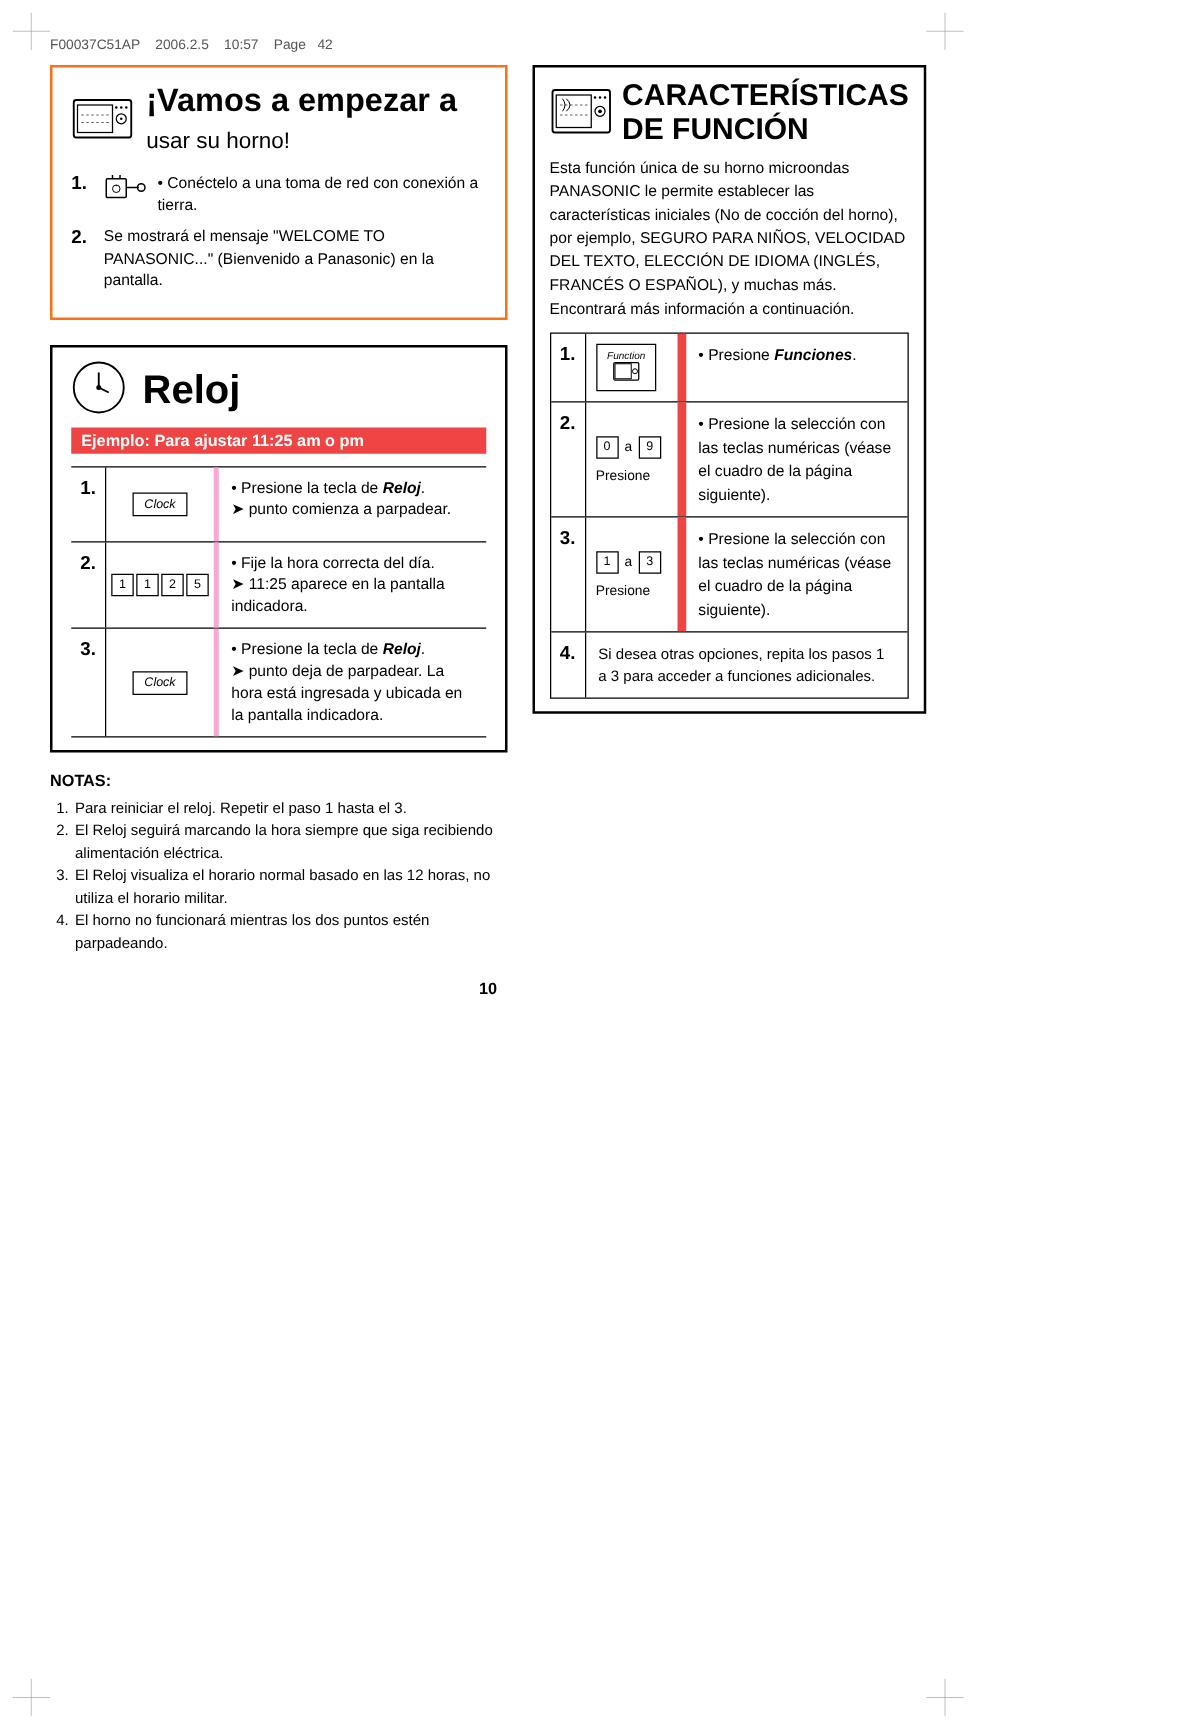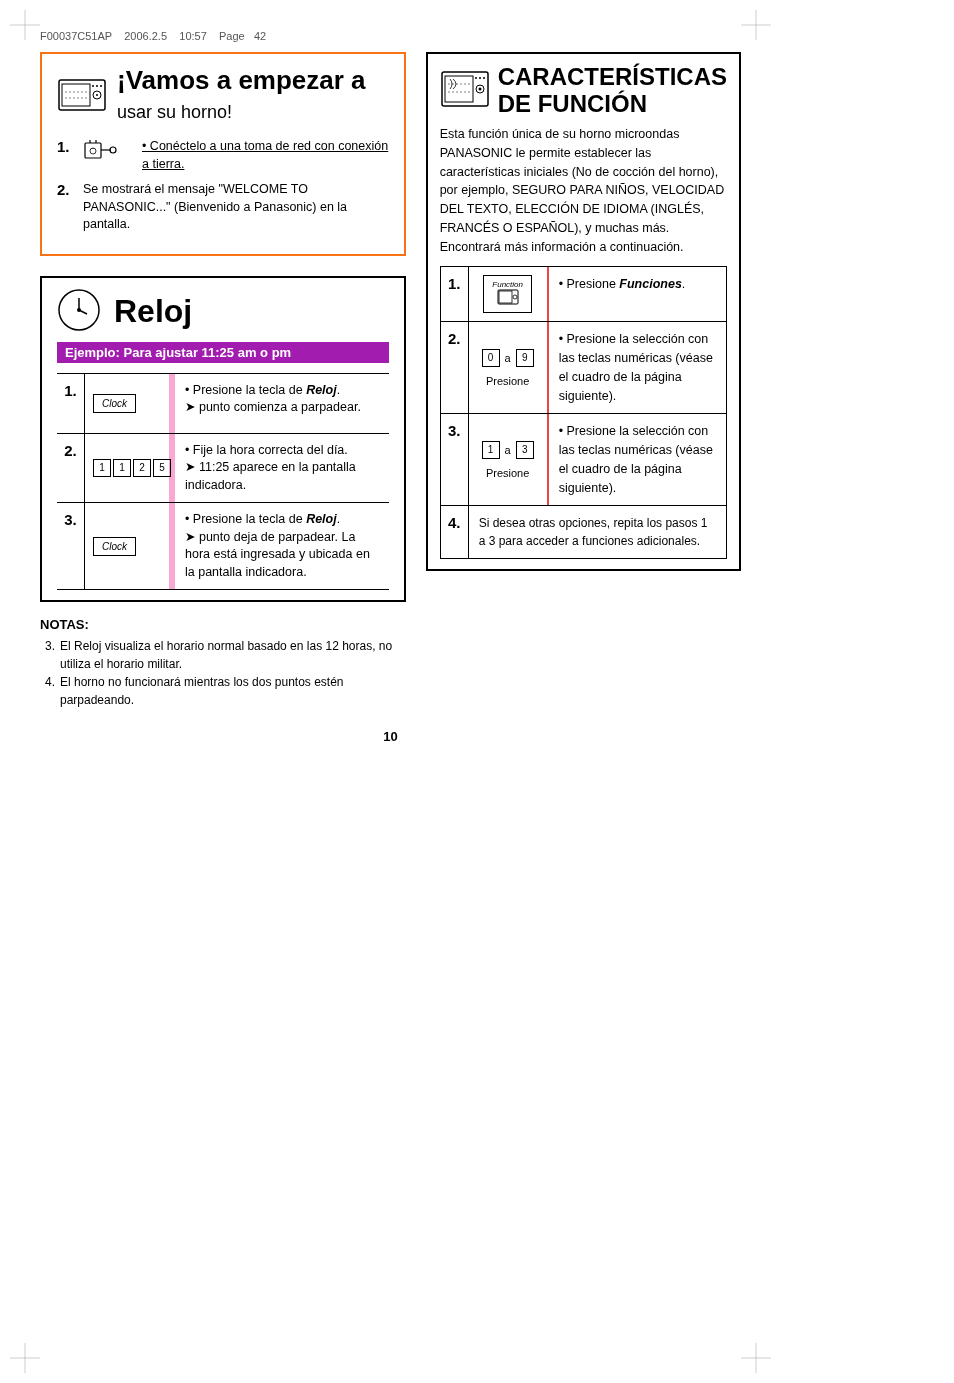--- a/index.html
+++ b/index.html
@@ -95,21 +95,21 @@
       gap: 12px;
       margin-bottom: 6px;
     }
 
     .reloj-title {
       font-size: 32px;
       font-weight: bold;
     }
 
     .reloj-example-bar {
-      background: #a21caf;
+      background: #ef4444;
       color: #fff;
       font-weight: bold;
       font-size: 13px;
       padding: 3px 8px;
       margin-bottom: 10px;
     }
 
     .reloj-steps {
       border-top: 1px solid #000;
     }
@@ -126,24 +126,24 @@
       font-weight: bold;
       border-right: 1px solid #000;
       padding: 8px 5px;
       display: flex;
       align-items: flex-start;
       justify-content: center;
     }
 
     .reloj-step-icon {
       width: 90px;
-      border-right: 6px solid #f9a8d4;
+      border-right: 4px solid #f9a8d4;
       padding: 8px;
       display: flex;
-      align-items: flex-start;
+      align-items: center;
       justify-content: center;
       flex-direction: column;
       gap: 4px;
     }
 
     .reloj-step-text {
       flex: 1;
       padding: 8px 10px;
       font-size: 12.5px;
       line-height: 1.4;
@@ -256,24 +256,24 @@
       font-weight: bold;
       border-right: 1px solid #000;
       padding: 8px 5px;
       display: flex;
       align-items: flex-start;
       justify-content: center;
     }
 
     .caract-step-icon {
       width: 80px;
-      border-right: 2px solid #ef4444;
+      border-right: 7px solid #ef4444;
       padding: 8px;
       display: flex;
-      align-items: center;
+      align-items: flex-start;
       justify-content: center;
       flex-direction: column;
       gap: 4px;
     }
 
     .caract-step-text {
       flex: 1;
       padding: 8px 10px;
       font-size: 12.5px;
       line-height: 1.5;
@@ -400,21 +400,21 @@
             <div class="vamos-title">
               <span style="font-size:18px; font-weight:normal;">usar su horno!</span>
             </div>
           </div>
         </div>
 
         <div class="vamos-steps">
 
           <div class="vamos-step">
             <span class="step-num-bold">1.</span>
-            <div style="display:flex; align-items:flex-start; gap:24px;text-decoration:underline;">
+            <div style="display:flex; align-items:flex-start; gap:8px;">
 
               <div>
                 <svg width="35" height="25" viewBox="0 0 35 25">
                   <rect x="2" y="5" width="16" height="15" rx="1" fill="none" stroke="#000" stroke-width="1.2"></rect>
                   <line x1="18" y1="12" x2="28" y2="12" stroke="#000" stroke-width="1.2"></line>
                   <circle cx="30" cy="12" r="3" fill="none" stroke="#000" stroke-width="1.2"></circle>
                   <line x1="7" y1="2" x2="7" y2="5" stroke="#000" stroke-width="1.2"></line>
                   <line x1="13" y1="2" x2="13" y2="5" stroke="#000" stroke-width="1.2"></line>
 
                   <circle cx="10" cy="13" r="3" fill="none" stroke="#000" stroke-width="0.8"></circle>
@@ -496,20 +496,22 @@
               <span>• Presione la tecla de </span><span class="bold">Reloj</span><span>.</span><br>
               <span> ➤ punto deja de parpadear. La hora está ingresada y ubicada en la pantalla indicadora.</span>
             </div>
           </div>
         </div>
       </div>
 
       <div class="notas-section">
         <div class="notas-title">NOTAS:</div>
         <ul class="notas-list">
+          <li data-num="1">Para reiniciar el reloj. Repetir el paso 1 hasta el 3.</li>
+          <li data-num="2">El Reloj seguirá marcando la hora siempre que siga recibiendo alimentación eléctrica.</li>
           <li data-num="3">El Reloj visualiza el horario normal basado en las 12 horas, no utiliza el horario militar.</li>
           <li data-num="4">El horno no funcionará mientras los dos puntos estén parpadeando.</li>
         </ul>
       </div>
     </div>
 
     <div class="right-col">
 
       <div class="caract-box">
         <div class="caract-header">

